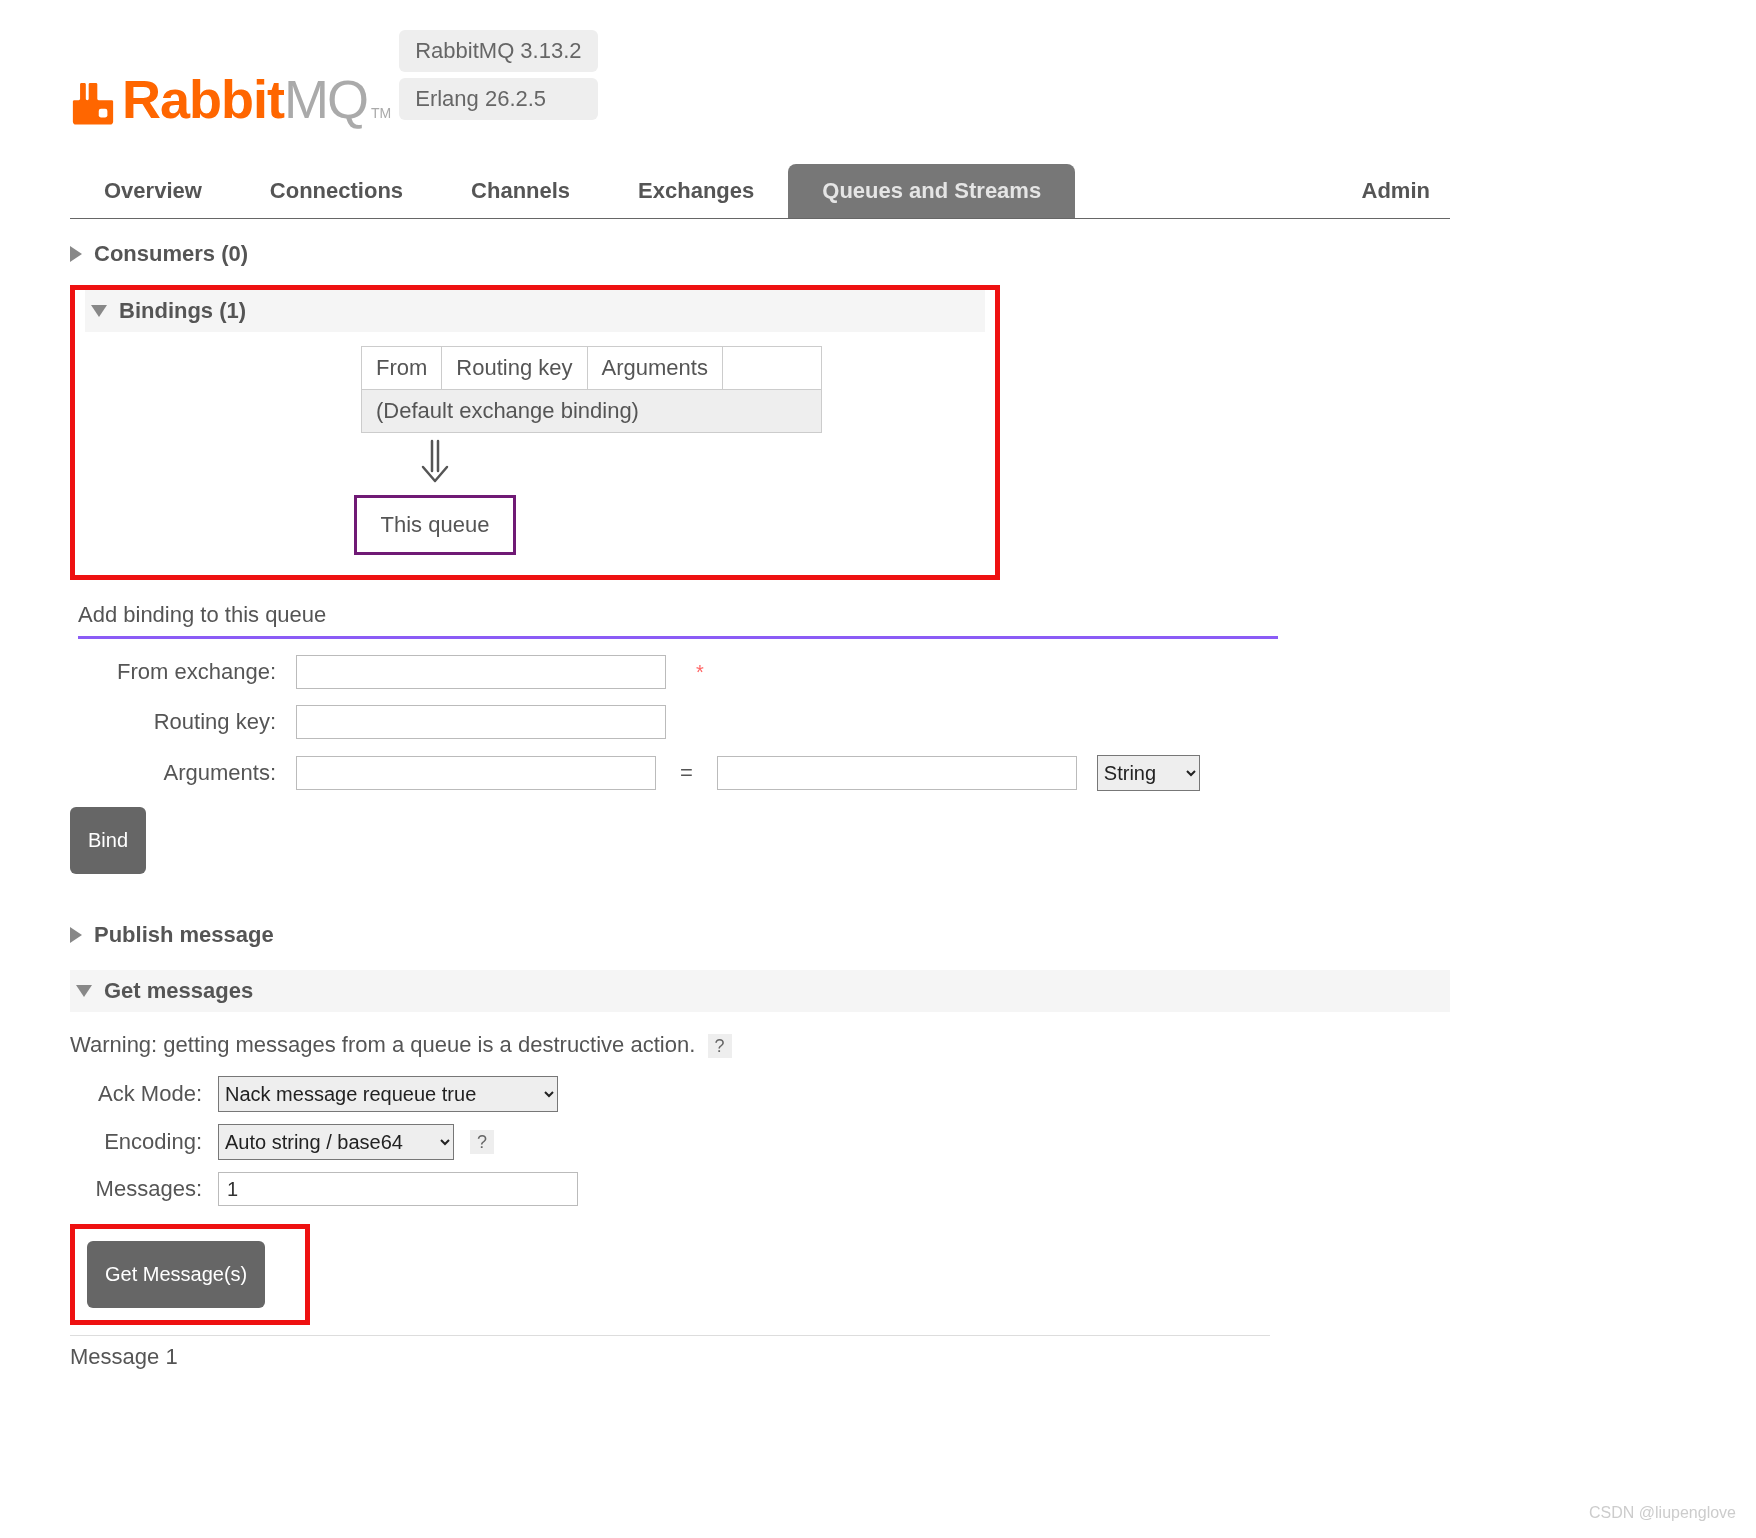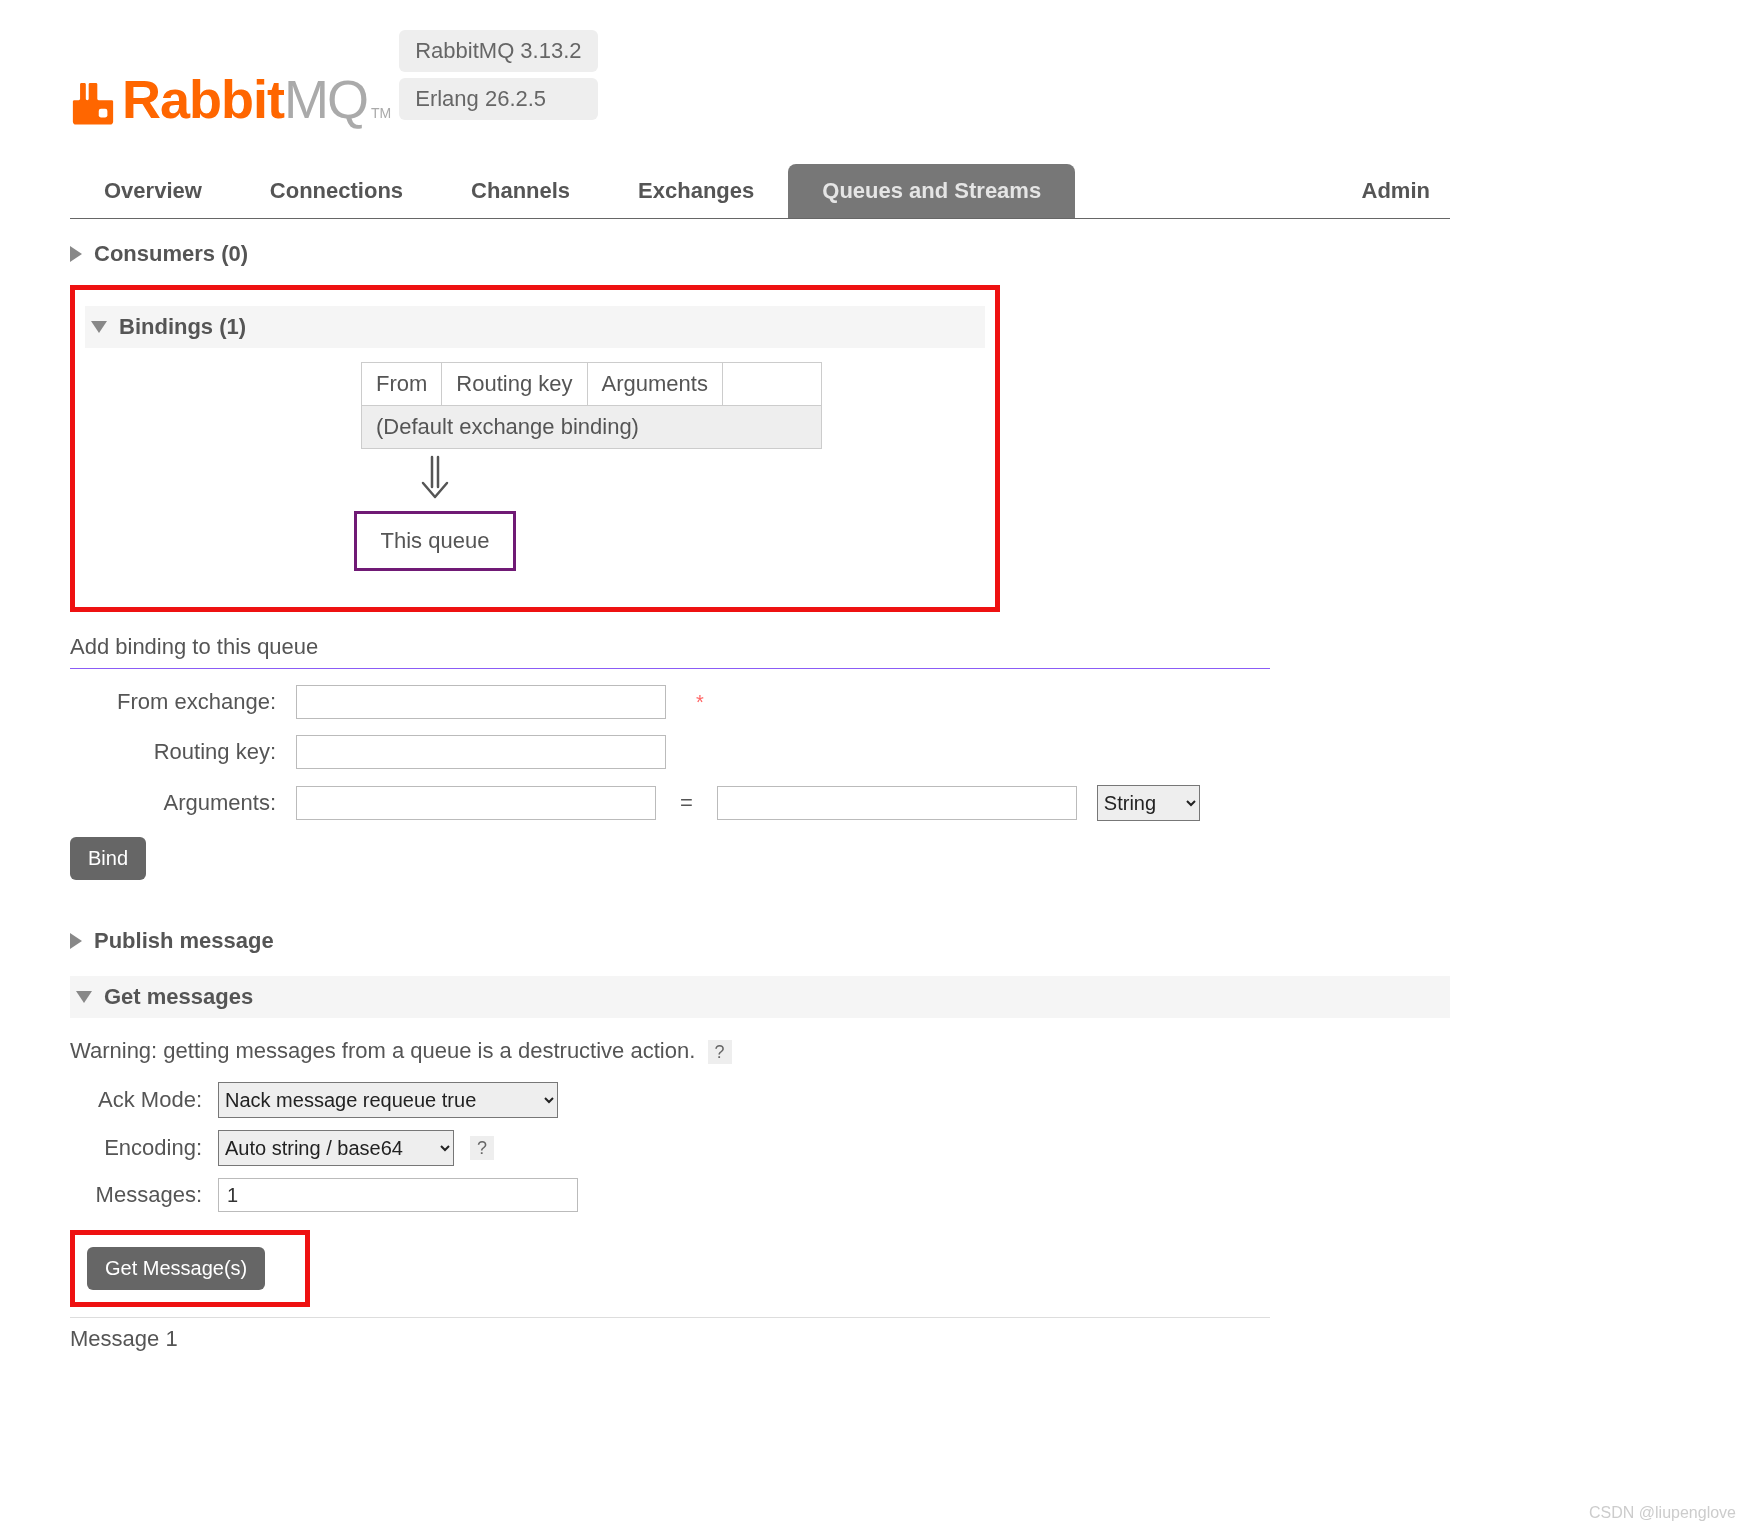--- a/index.html
+++ b/index.html
@@ -22,38 +22,38 @@
   .tab.last{margin-left:auto;padding:14px 20px;}
   
   .section{margin-top:14px;}
   .section-head{display:flex;align-items:center;gap:12px;font-size:22px;font-weight:700;color:#555;padding:8px 0;}
   .section-head.shaded{background:#f5f5f5;padding:8px 6px;}
   .tri{display:inline-block;width:0;height:0;}
   .tri.right{border-top:8px solid transparent;border-bottom:8px solid transparent;border-left:12px solid #888;}
   .tri.down{border-left:8px solid transparent;border-right:8px solid transparent;border-top:12px solid #888;}
   .redbox{border:5px solid #e11;}
   .bindings-outer{margin-top:10px;padding-bottom:16px;}
-  .bindings-inner{padding:16px 10px;}
+  .bindings-inner{padding:0 10px;}
   .btable{border-collapse:collapse;margin:14px 0 0 276px;background:#fff;}
   .btable th,.btable td{border:1px solid #ccc;padding:8px 14px;font-size:22px;font-weight:400;color:#555;text-align:left;}
   .btable .blank{border:1px solid #ccc;width:70px;}
   .btable td.def{background:#eee;border:1px solid #ccc;}
   .thisqueue{display:inline-block;border:3px solid #701a75;padding:14px 24px;font-size:22px;color:#555;margin:6px auto 4px;}
   .flow-wrap{width:700px;text-align:center;margin-top:6px;}
-  .subhead{font-size:22px;color:#555;margin:22px 0 8px;padding-bottom:8px;border-bottom:1px solid #8b5cf6;width:1200px;}
+  .subhead{font-size:22px;color:#555;margin:22px 8px 8px;padding-bottom:8px;border-bottom:3px solid #8b5cf6;width:1200px;}
   .formrow{display:flex;align-items:center;gap:20px;margin:16px 0;}
   .formlabel{width:206px;text-align:right;font-size:22px;color:#555;}
   .txt{height:34px;border:1px solid #bbb;background:#fff;box-sizing:border-box;padding:4px 8px;font-size:20px;color:#333;}
   .txt.w1{width:370px;}
   .txt.w2{width:360px;}
   .txt.w3{width:360px;}
   select.sel{height:36px;border:1px solid #777;background:#eee;font-size:20px;color:#222;padding:4px 26px 4px 2px;}
   .star{color:#f66;font-size:20px;margin-left:10px;}
   .eq{font-size:22px;color:#555;padding:0 4px;}
-  .btn{display:inline-block;background:#666;color:#fff;font-size:20px;padding:10px 18px;border:none;border-radius:6px;cursor:pointer;}
+  .btn{display:inline-block;background:#666;color:#fff;font-size:20px;padding:22px 18px;border:none;border-radius:6px;cursor:pointer;}
   .warn{font-size:22px;color:#555;margin-top:20px;}
   .help{display:inline-block;background:#eee;color:#666;width:24px;height:24px;text-align:center;line-height:24px;font-size:18px;}
   .msgtable{margin-top:18px;}
   .msgtable .row{display:flex;align-items:center;gap:16px;margin:12px 0;}
   .msgtable .lbl{width:132px;text-align:right;font-size:22px;color:#555;}
   .getbox{border:5px solid #e11;display:inline-block;padding:12px 40px 12px 12px;margin-top:6px;}
   .msg1{font-size:22px;color:#555;margin-top:10px;border-top:1px solid #ddd;padding-top:8px;width:1200px;}
   .watermark{position:absolute;right:20px;bottom:16px;color:#ccc;font-size:16px;}
 </style>
 </head>

